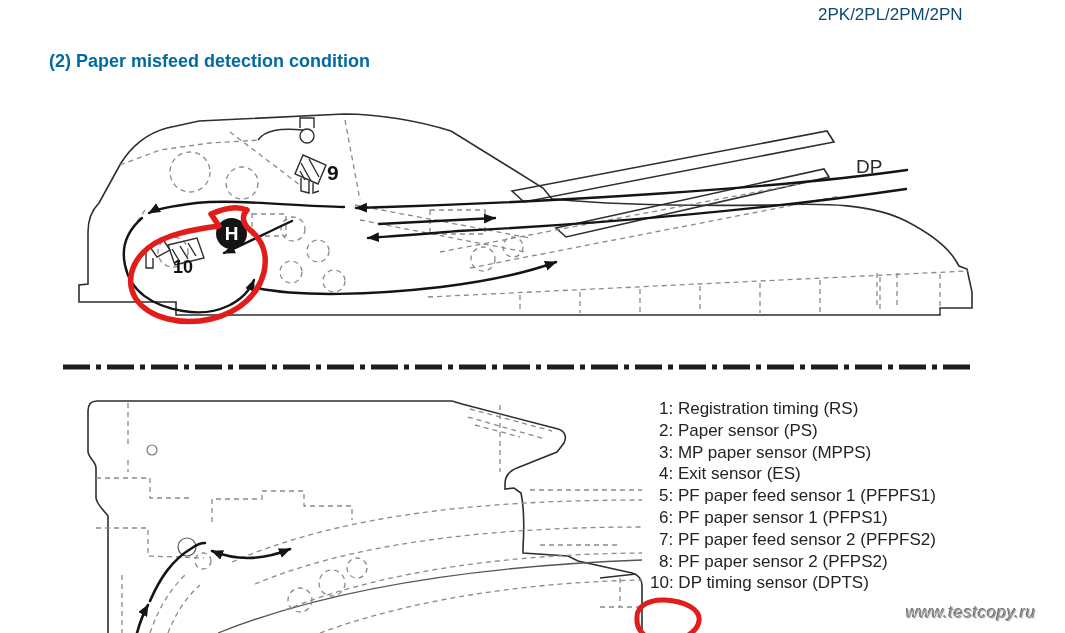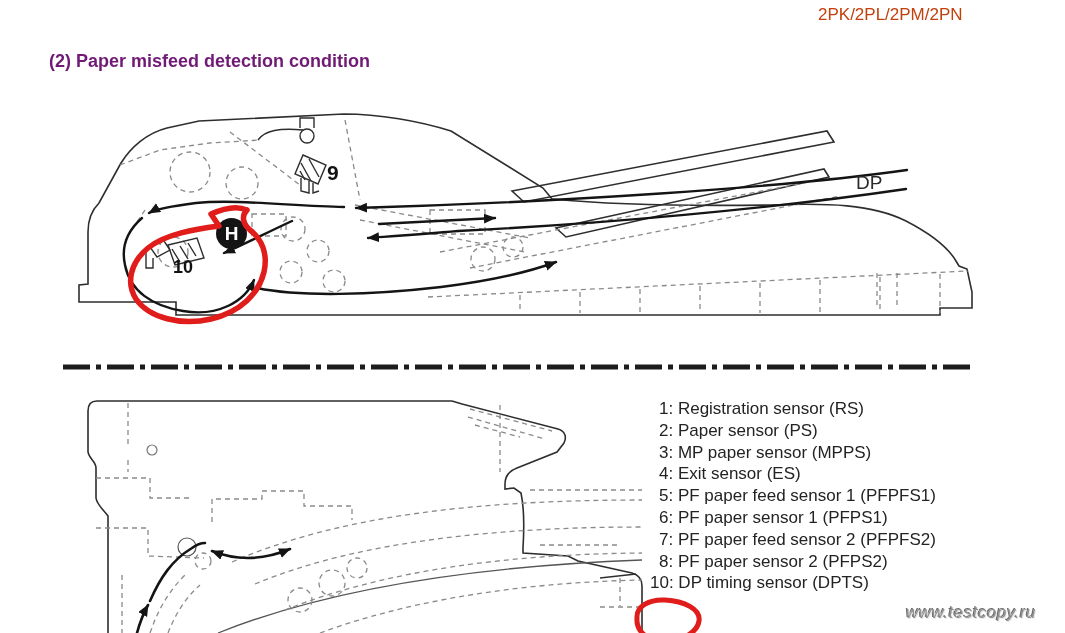--- a/index.html
+++ b/index.html
@@ -1,23 +1,23 @@
 <!DOCTYPE html>
 <html><head>
 <meta charset="utf-8">
 <style>
   html,body{margin:0;padding:0;background:#fff;}
   .page{
     position:relative;width:1065px;height:633px;background:#ffffff;
     overflow:hidden;font-family:"Liberation Sans",sans-serif;color:#1d1d1d;
   }
   .abs{position:absolute;}
-  #header-code{left:818px;top:5px;font-size:17px;color:#c2410c;}
-  #page-title{left:49px;top:51px;font-size:18px;font-weight:bold;color:#701a75;}
-  #label-dp{left:856px;top:156px;font-size:19px;color:#2a2a2a;margin-top:16px;}
+  #header-code{left:818px;top:5px;font-size:17px;color:#0c4a6e;}
+  #page-title{left:49px;top:51px;font-size:18px;font-weight:bold;color:#0369a1;}
+  #label-dp{left:856px;top:156px;font-size:19px;color:#2a2a2a;}
   #label-9{left:327px;top:161px;font-size:21px;font-weight:bold;color:#111;}
   #label-10{left:173px;top:257px;font-size:18px;font-weight:bold;color:#111;}
   #h-badge{
     left:216px;top:218px;width:31px;height:31px;border-radius:50%;
     background:#141414;color:#fff;font-size:19px;font-weight:bold;
     text-align:center;line-height:31px;
   }
   #sensor-list{left:659px;top:398px;font-size:17px;line-height:21.8px;color:#232323;white-space:nowrap;}
   #sensor-list .item{height:21.8px;}
   #sensor-list .item.shift{margin-left:-9px;}
@@ -161,21 +161,21 @@
 
   <div class="abs labels" id="label-dp">DP</div>
 
   <div class="abs labels" id="label-9">9</div>
 
   <div class="abs labels" id="label-10">10</div>
 
   <div class="abs labels" id="h-badge">H</div>
 
   <div class="abs txt" id="sensor-list">
-    <div class="item">1: Registration sensor (RS)</div>
+    <div class="item">1: Registration timing (RS)</div>
     <div class="item">2: Paper sensor (PS)</div>
     <div class="item">3: MP paper sensor (MPPS)</div>
     <div class="item">4: Exit sensor (ES)</div>
     <div class="item">5: PF paper feed sensor 1 (PFPFS1)</div>
     <div class="item">6: PF paper sensor 1 (PFPS1)</div>
     <div class="item">7: PF paper feed sensor 2 (PFPFS2)</div>
     <div class="item">8: PF paper sensor 2 (PFPS2)</div>
     <div class="item shift">10: DP timing sensor (DPTS)</div>
   </div>
 

